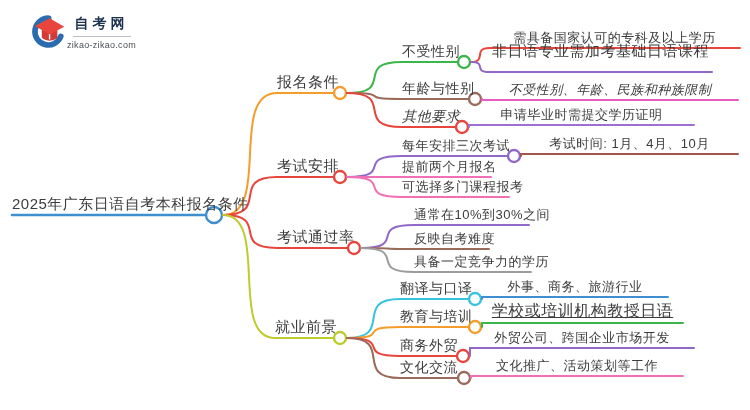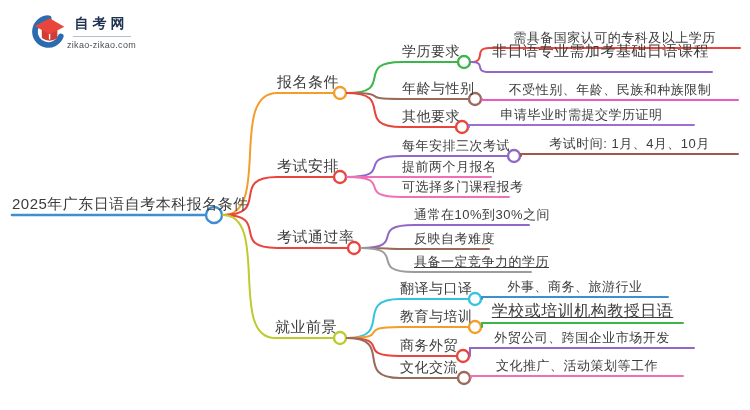--- a/index.html
+++ b/index.html
@@ -75,36 +75,36 @@
       <circle cx="463" cy="356" r="6" fill="#ffffff" stroke="#E8453C" stroke-width="2.4"></circle>
       <path d="M 470 356 L 470 348 H 694" fill="none" stroke="#9068C8" stroke-width="2" stroke-linecap="round"></path>
       <path d="M 347 338 C 394.7 338, 352.3 378, 400 378 H 458" fill="none" stroke="#9A6A5A" stroke-width="2" stroke-linecap="round"></path>
       <circle cx="464" cy="378" r="6" fill="#ffffff" stroke="#9A6A5A" stroke-width="2.4"></circle>
       <path d="M 471 378 L 471 376 H 683" fill="none" stroke="#F070B6" stroke-width="2" stroke-linecap="round"></path>
     </svg>
 
   <div id="labels">
       <div class="mind-label" style="left: 12px; width: 193px; bottom: 198px; font-size: 15px;">2025年广东日语自考本科报名条件</div>
       <div class="mind-label" style="left: 277px; width: 56px; bottom: 320px; font-size: 15px;">报名条件</div>
-      <div class="mind-label" style="left: 402px; width: 56px; bottom: 351px; font-size: 14px;">学历要求</div>
+      <div class="mind-label" style="left: 402px; width: 56px; bottom: 351px; font-size: 14px;">不受性别</div>
       <div class="mind-label" style="left: 489px; width: 251px; bottom: 365px; font-size: 13px;">需具备国家认可的专科及以上学历</div>
       <div class="mind-label" style="left: 489px; width: 223px; bottom: 351px; font-size: 15px;">非日语专业需加考基础日语课程</div>
       <div class="mind-label" style="left: 402px; width: 67px; bottom: 314px; font-size: 14px;">年龄与性别</div>
-      <div class="mind-label" style="left: 482px; width: 256px; bottom: 313px; font-size: 13px;">不受性别、年龄、民族和种族限制</div>
-      <div class="mind-label" style="left: 402px; width: 54px; bottom: 286px; font-size: 14px;">其他要求</div>
+      <div class="mind-label" style="left: 482px; width: 256px; bottom: 313px; font-size: 13px; font-style: italic;">不受性别、年龄、民族和种族限制</div>
+      <div class="mind-label" style="left: 402px; width: 54px; bottom: 286px; font-size: 14px; font-style: italic;">其他要求</div>
       <div class="mind-label" style="left: 469px; width: 225px; bottom: 288px; font-size: 13px;">申请毕业时需提交学历证明</div>
       <div class="mind-label" style="left: 277px; width: 56px; bottom: 236px; font-size: 15px; margin-top: 28px;">考试安排</div>
       <div class="mind-label" style="left: 402px; width: 106px; bottom: 257px; font-size: 13px;">每年安排三次考试</div>
       <div class="mind-label" style="left: 521px; width: 217px; bottom: 259px; font-size: 13px;">考试时间: 1月、4月、10月</div>
       <div class="mind-label" style="left: 402px; width: 89px; bottom: 236px; font-size: 13px;">提前两个月报名</div>
       <div class="mind-label" style="left: 402px; width: 107px; bottom: 216px; font-size: 13px;">可选择多门课程报考</div>
       <div class="mind-label" style="left: 277px; width: 71px; bottom: 165px; font-size: 15px;">考试通过率</div>
       <div class="mind-label" style="left: 414px; width: 115px; bottom: 188px; font-size: 13px;">通常在10%到30%之间</div>
       <div class="mind-label" style="left: 414px; width: 75px; bottom: 164px; font-size: 13px;">反映自考难度</div>
-      <div class="mind-label" style="left: 414px; width: 117px; bottom: 141px; font-size: 13px; text-decoration: underline;">具备一定竞争力的学历</div>
+      <div class="mind-label" style="left: 414px; width: 117px; bottom: 141px; font-size: 13px;">具备一定竞争力的学历</div>
       <div class="mind-label" style="left: 275px; width: 58px; bottom: 75px; font-size: 15px;">就业前景</div>
       <div class="mind-label" style="left: 400px; width: 69px; bottom: 114px; font-size: 14px;">翻译与口译</div>
       <div class="mind-label" style="left: 482px; width: 186px; bottom: 116px; font-size: 13px;">外事、商务、旅游行业</div>
       <div class="mind-label" style="left: 400px; width: 69px; bottom: 86px; font-size: 14px;">教育与培训</div>
       <div class="mind-label" style="left: 482px; width: 201px; bottom: 90px; font-size: 16px; text-decoration: underline;">学校或培训机构教授日语</div>
       <div class="mind-label" style="left: 400px; width: 57px; bottom: 57px; font-size: 14px;">商务外贸</div>
       <div class="mind-label" style="left: 470px; width: 224px; bottom: 65px; font-size: 13px;">外贸公司、跨国企业市场开发</div>
       <div class="mind-label" style="left: 400px; width: 58px; bottom: 35px; font-size: 14px;">文化交流</div>
       <div class="mind-label" style="left: 471px; width: 212px; bottom: 37px; font-size: 13px;">文化推广、活动策划等工作</div>
     </div>

